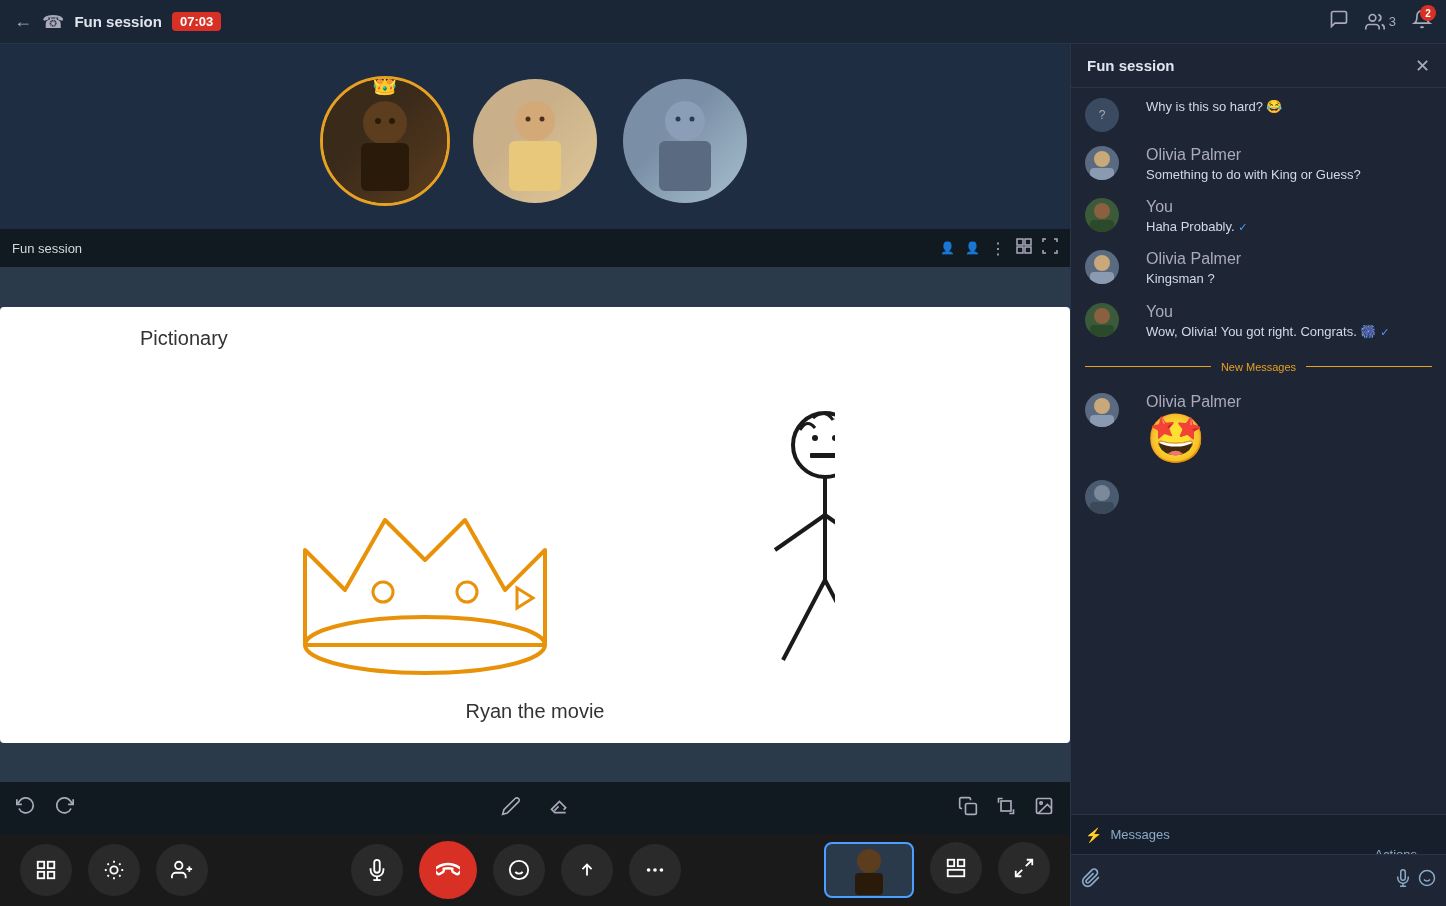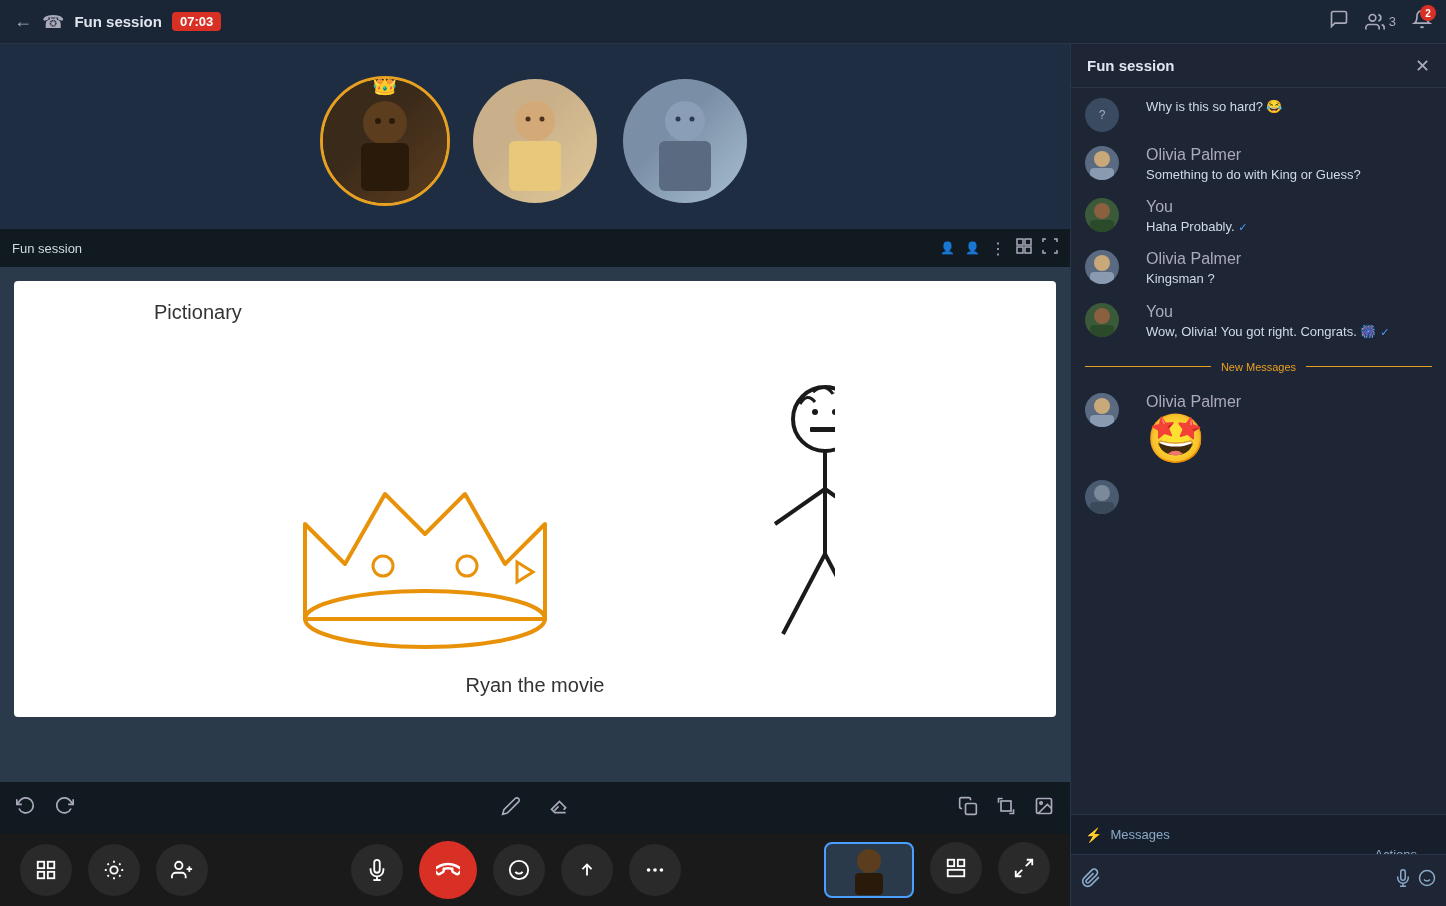--- a/index.html
+++ b/index.html
@@ -105,23 +105,22 @@
       padding: 0 12px;
     }
     .session-bar-title { font-size: 13px; color: #cdd; }
     .session-bar-controls { display: flex; align-items: center; gap: 10px; }
     .session-bar-icon { color: #aab; font-size: 16px; cursor: pointer; }
 
     
     .whiteboard-container {
       flex: 1;
       background: #2a3a4a;
-      padding: 14px;
-      display: flex;
-      align-items: flex-start;
+      display: flex;
+      align-items: center;
     }
     .whiteboard {
       background: #fff;
       flex: 1;
       border-radius: 4px;
       position: relative;
       display: flex;
       flex-direction: column;
       align-items: center;
       justify-content: space-between;

